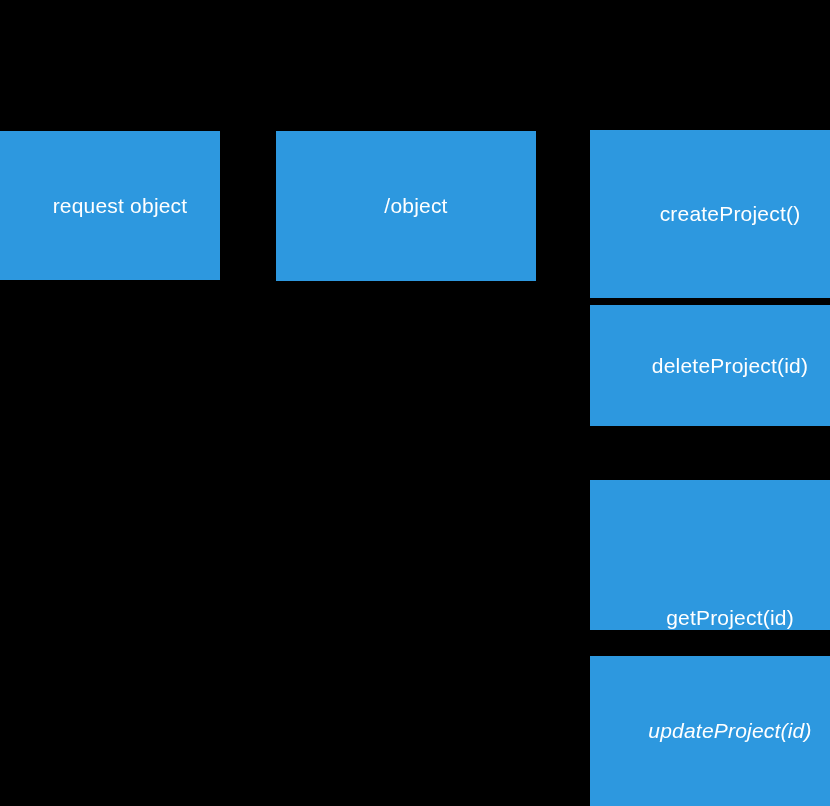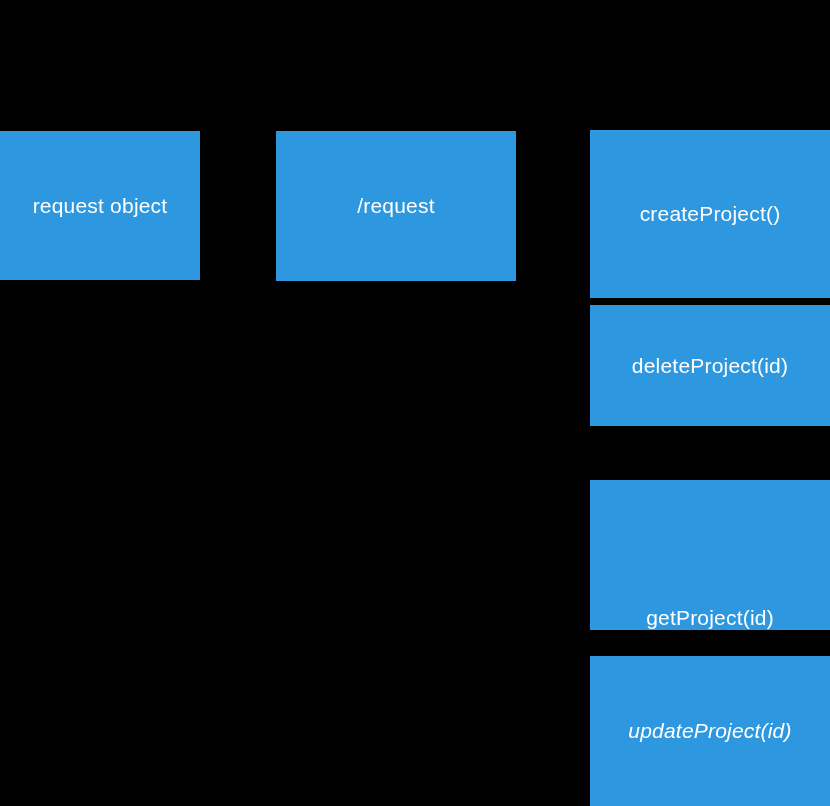--- a/index.html
+++ b/index.html
@@ -20,40 +20,41 @@
     background: #2D98DF;
     color: #FFFFFF;
     display: flex;
     align-items: center;
     justify-content: center;
     font-size: 21px;
     font-weight: 400;
     letter-spacing: 0.2px;
     text-align: center;
     white-space: nowrap;
+    padding-left: 20px;
   }
   
   .node-request-object   { left: 0px;   top: 131px; width: 200px; height: 149px; }
   .node-graphql-endpoint { left: 276px; top: 131px; width: 240px; height: 150px; }
   .node-create-project   { left: 590px; top: 130px; width: 240px; height: 168px; }
   .node-delete-project   { left: 590px; top: 305px; width: 240px; height: 121px; }
   .node-get-project      { left: 590px; top: 480px; width: 240px; height: 150px; align-items: flex-end; }
   .node-update-project   { left: 590px; top: 656px; width: 240px; height: 150px; font-style: italic; }
 </style>
 </head>
 <body>
 
 <div class="canvas">
 
   <div class="node node-request-object">
     <span>request object</span>
   </div>
 
   <div class="node node-graphql-endpoint">
-    <span>/request</span>
+    <span>/object</span>
   </div>
 
   <div class="node node-create-project">
     <span>createProject()</span>
   </div>
 
   <div class="node node-delete-project">
     <span>deleteProject(id)</span>
   </div>
 

